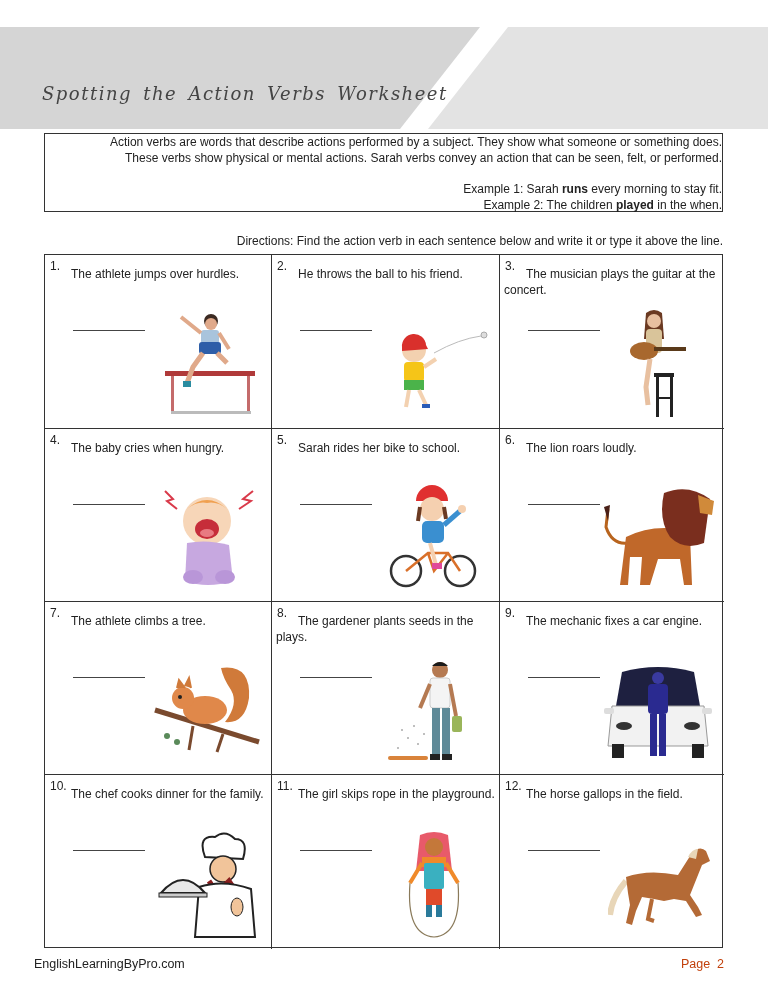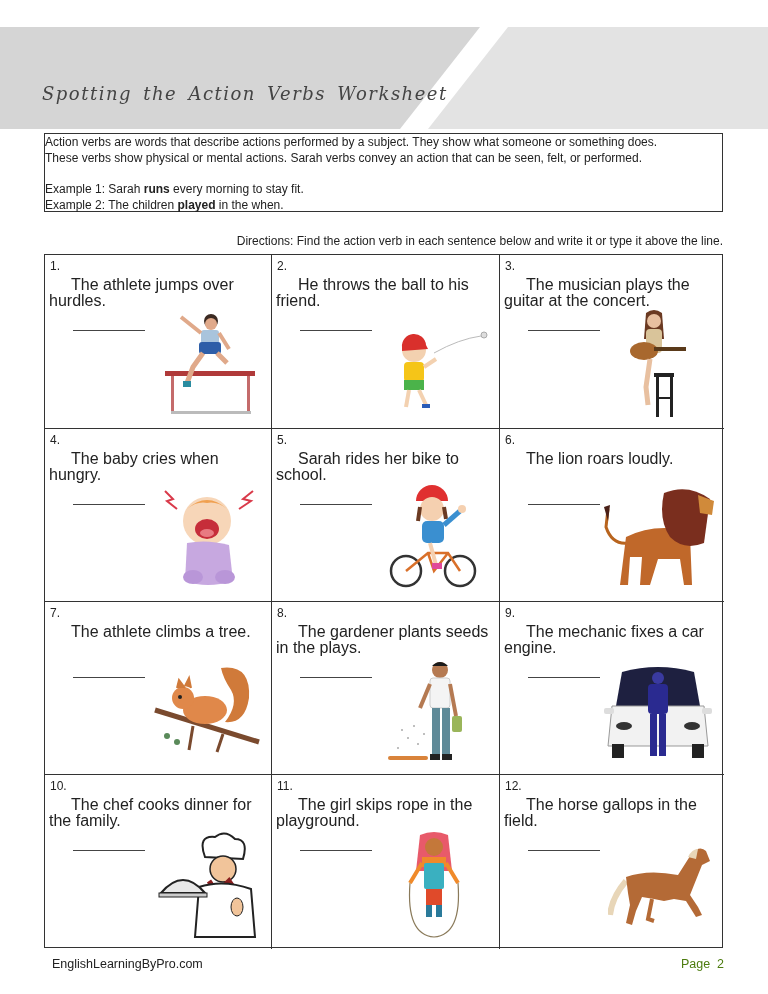--- a/index.html
+++ b/index.html
@@ -9,39 +9,39 @@
   .header-band { position: absolute; left: 0; top: 27px; width: 768px; height: 102px; overflow: hidden; }
   .band-light { position: absolute; inset: 0; background: #e3e3e3; }
   .band-stripe { position: absolute; inset: 0; background: #ffffff;
     clip-path: polygon(0 0, 508px 0, 428px 102px, 0 102px); }
   .band-dark { position: absolute; inset: 0; background: #d5d5d5;
     clip-path: polygon(0 0, 480px 0, 400px 102px, 0 102px); }
   .page-title { position: absolute; left: 42px; top: 40px; font-family: "DejaVu Serif", serif;
     font-style: italic; font-size: 18px; letter-spacing: 1.5px; color: #444; word-spacing: 4px; margin-top: 16px; }
 
   .intro-box { position: absolute; left: 44px; top: 133px; width: 679px; height: 79px;
-    border: 1.5px solid #333; text-align: left; font-size: 12px; line-height: 15.5px; color: #222; padding-top: 1px; }
+    border: 1.5px solid #333; text-align: right; font-size: 12px; line-height: 15.5px; color: #222; padding-top: 1px; }
   .intro-box p { margin: 0; }
   .intro-box .gap { height: 16px; }
 
   .directions { position: absolute; left: 44px; top: 234px; width: 679px; text-align: right; font-size: 12px; color: #222; }
 
   .grid { position: absolute; left: 44px; top: 254px; width: 679px; height: 694px;
     display: grid; grid-template-columns: 227px 228px 224px; grid-template-rows: 174px 173px 173px 174px;
     border: 1.5px solid #333; }
   .cell { position: relative; border-right: 1.5px solid #333; border-bottom: 1.5px solid #333; }
   .cell:nth-child(3n) { border-right: none; }
   .cell:nth-child(n+10) { border-bottom: none; }
   .num { position: absolute; left: 5px; top: 4px; font-size: 12px; color: #222; }
-  .sentence { position: absolute; left: 4px; right: 4px; top: 22px; font-size: 16px; line-height: 15.5px; color: #222; text-indent: 22px; }
+  .sentence { position: absolute; left: 4px; right: 4px; top: 12px; font-size: 12px; line-height: 15.5px; color: #222; text-indent: 22px; }
   .answer-line { position: absolute; left: 28px; top: 75px; width: 72px; height: 0; border-top: 1px solid #444; }
   .pic { position: absolute; }
 
-  .footer-left { position: absolute; left: 52px; top: 957px; font-size: 12.5px; color: #222; }
-  .footer-right { position: absolute; right: 44px; top: 957px; font-size: 12.5px; color: #4d7c0f; }
+  .footer-left { position: absolute; left: 34px; top: 957px; font-size: 12.5px; color: #222; }
+  .footer-right { position: absolute; right: 44px; top: 957px; font-size: 12.5px; color: #c2410c; }
 </style>
 </head>
 <body>
 
 <div class="header-band">
   <div class="band-light"></div>
   <div class="band-stripe"></div>
   <div class="band-dark"></div>
   <div class="page-title">Spotting the Action Verbs Worksheet</div>
 </div>

